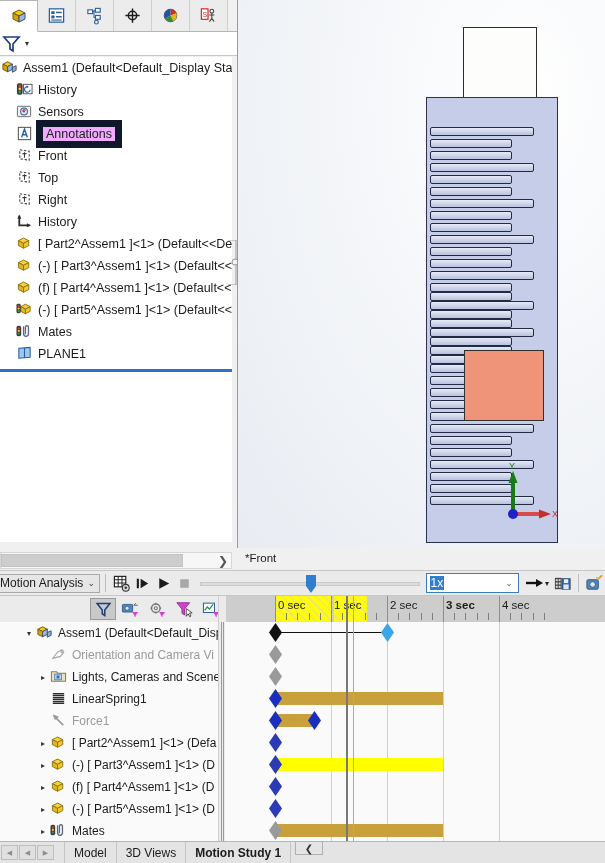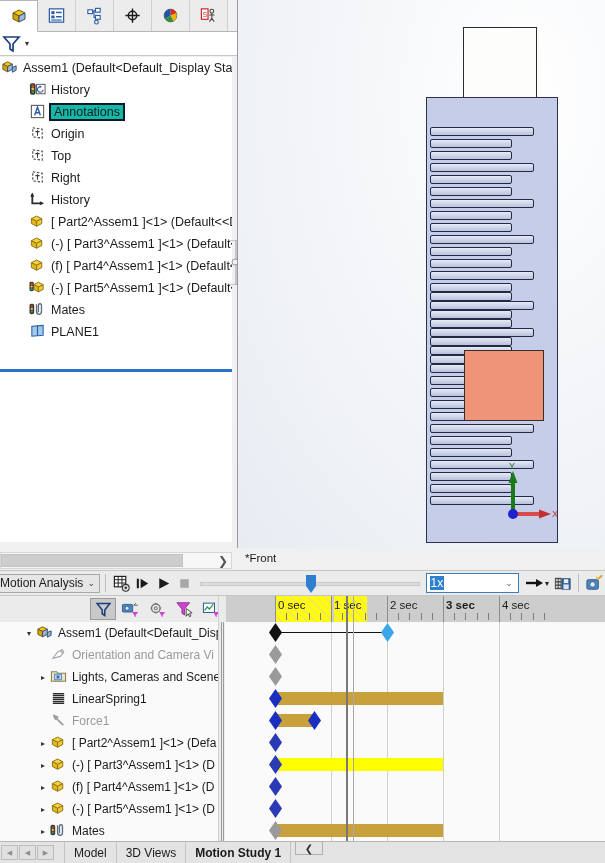--- a/index.html
+++ b/index.html
@@ -21,24 +21,24 @@
   .tabbtn:first-child{border-left:none;}
   #tabstrip-right{flex:1;background:#f0f0f0;height:31px;border-bottom:1px solid #b6b6b6;}
 
   
   #filterbar{left:0;top:32px;width:237px;height:24px;background:#fff;
              border-bottom:1px solid #c8c8c8;box-sizing:border-box;display:flex;align-items:center;}
   #filterbar .flt{margin-left:2px;display:flex;align-items:center;}
 
   
   #ftree{left:0;top:57px;width:232px;height:485px;background:#fff;overflow:hidden;}
-  .trow{height:22px;display:flex;align-items:center;white-space:nowrap;padding-left:17px;
+  .trow{height:22px;display:flex;align-items:center;white-space:nowrap;padding-left:4px;
         font-size:12.5px;color:#1b1b1b;}
   .trow .ic{width:18px;height:18px;margin-right:4px;flex:0 0 18px;position:relative;}
-  .trow.sel .lbl{background:#14b8a6;border:2px solid #0f172a;padding:0 3px;margin-left:-2px;}
+  .trow.sel .lbl{background:#f0abfc;border:7px solid #0f172a;padding:0 3px;margin-left:-2px;}
   .trow.root{padding-left:1px;font-size:12.5px;}
   .indent{width:12px;flex:0 0 12px;}
 
   
   #tree-vscroll{left:228px;top:240px;width:10px;height:45px;}
   #tree-bottomline{left:0;top:369px;width:232px;height:3px;background:#2a72c6;}
 
   
   #gfx{left:237px;top:0;width:368px;height:548px;
        background:radial-gradient(ellipse at 78% 18%,#ffffff 0%,#f4f6f9 45%,#e8ecf2 100%);
@@ -208,35 +208,45 @@
           <rect x="1" y="2.5" width="6" height="12" rx="2" fill="#3b3b3b"></rect>
           <circle cx="4" cy="5.2" r="1.4" fill="#e03b2d"></circle>
           <circle cx="4" cy="8.4" r="1.4" fill="#e8c92d"></circle>
           <circle cx="4" cy="11.6" r="1.4" fill="#2fa04a"></circle>
           <rect x="8" y="3.5" width="9" height="10" fill="#fff" stroke="#555"></rect>
           <path d="M12.6 6 A3 3 0 1 0 15 9.2" fill="none" stroke="#2b5fa5" stroke-width="1.2"></path>
           <polygon points="11.4,4.6 13.6,6.4 11.2,7.4" fill="#2b5fa5"></polygon>
         </svg></span>
       <span class="lbl">History</span>
     </div>
+    <div class="trow">
+      <span class="indent"></span>
+      <span class="ic"><svg width="17" height="17" viewBox="0 0 18 18">
+          <rect x="1.5" y="3.5" width="14" height="11" rx="1" fill="#f1f1f1" stroke="#666"></rect>
+          <circle cx="8.5" cy="9" r="3.6" fill="#e6e6e6" stroke="#2b5fa5" stroke-width="1.1"></circle>
+          <path d="M7 9 A1.8 1.8 0 0 1 10.3 8" fill="none" stroke="#c22" stroke-width="1.1"></path>
+          <circle cx="8.5" cy="9" r="1" fill="#c22"></circle>
+        </svg></span>
+      <span class="lbl">Sensors</span>
+    </div>
     <div class="trow sel">
       <span class="indent"></span>
       <span class="ic"><svg width="17" height="17" viewBox="0 0 18 18">
           <rect x="2.5" y="2.5" width="13" height="13" fill="#fff" stroke="#555" stroke-width="1.1"></rect>
           <path d="M6 13 L9 4.5 L12 13 M7.2 10.3 H10.8" fill="none" stroke="#2b5fa5" stroke-width="1.5"></path>
         </svg></span>
       <span class="lbl">Annotations</span>
     </div>
     <div class="trow">
       <span class="indent"></span>
       <span class="ic"><svg width="17" height="17" viewBox="0 0 18 18">
           <path d="M4 3 L14 4.5 L14 14 L4 12.5 Z" fill="none" stroke="#3b3b3b" stroke-width="1.1" stroke-dasharray="2.6 1.8"></path>
           <path d="M9 5.5 V11.5 M6.8 7 H11.2" stroke="#3b3b3b" stroke-width="1.1"></path>
         </svg></span>
-      <span class="lbl">Origin</span>
+      <span class="lbl">Front</span>
     </div>
     <div class="trow">
       <span class="indent"></span>
       <span class="ic"><svg width="17" height="17" viewBox="0 0 18 18">
           <path d="M4 3 L14 4.5 L14 14 L4 12.5 Z" fill="none" stroke="#3b3b3b" stroke-width="1.1" stroke-dasharray="2.6 1.8"></path>
           <path d="M9 5.5 V11.5 M6.8 7 H11.2" stroke="#3b3b3b" stroke-width="1.1"></path>
         </svg></span>
       <span class="lbl">Top</span>
     </div>
     <div class="trow">

